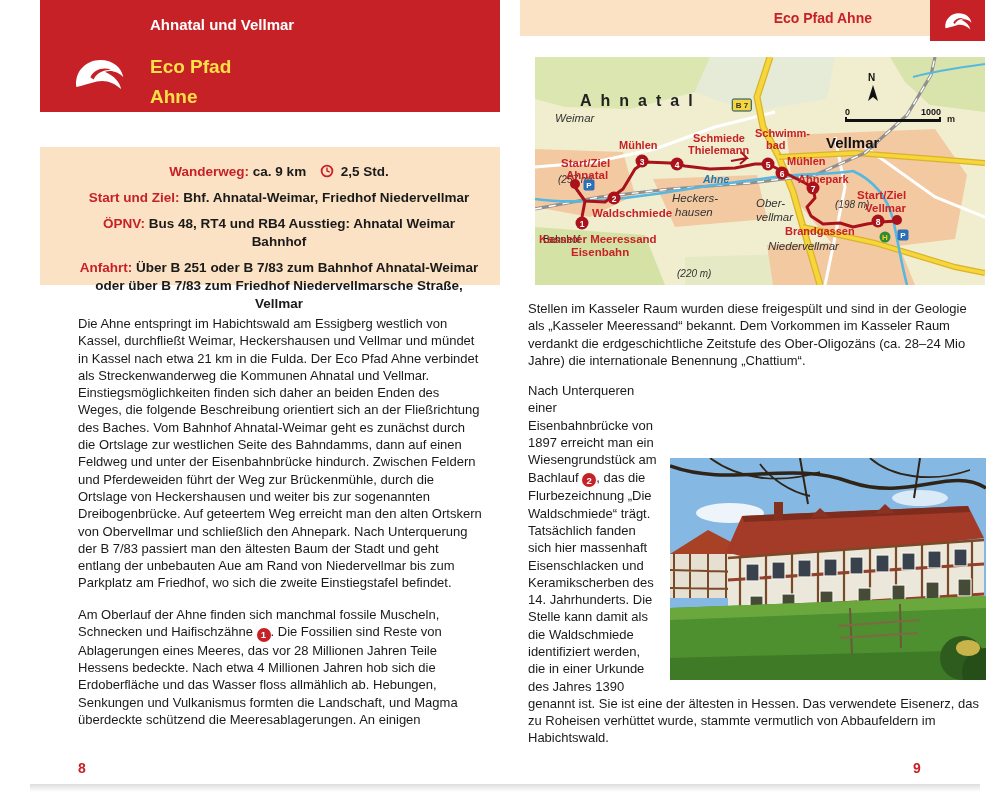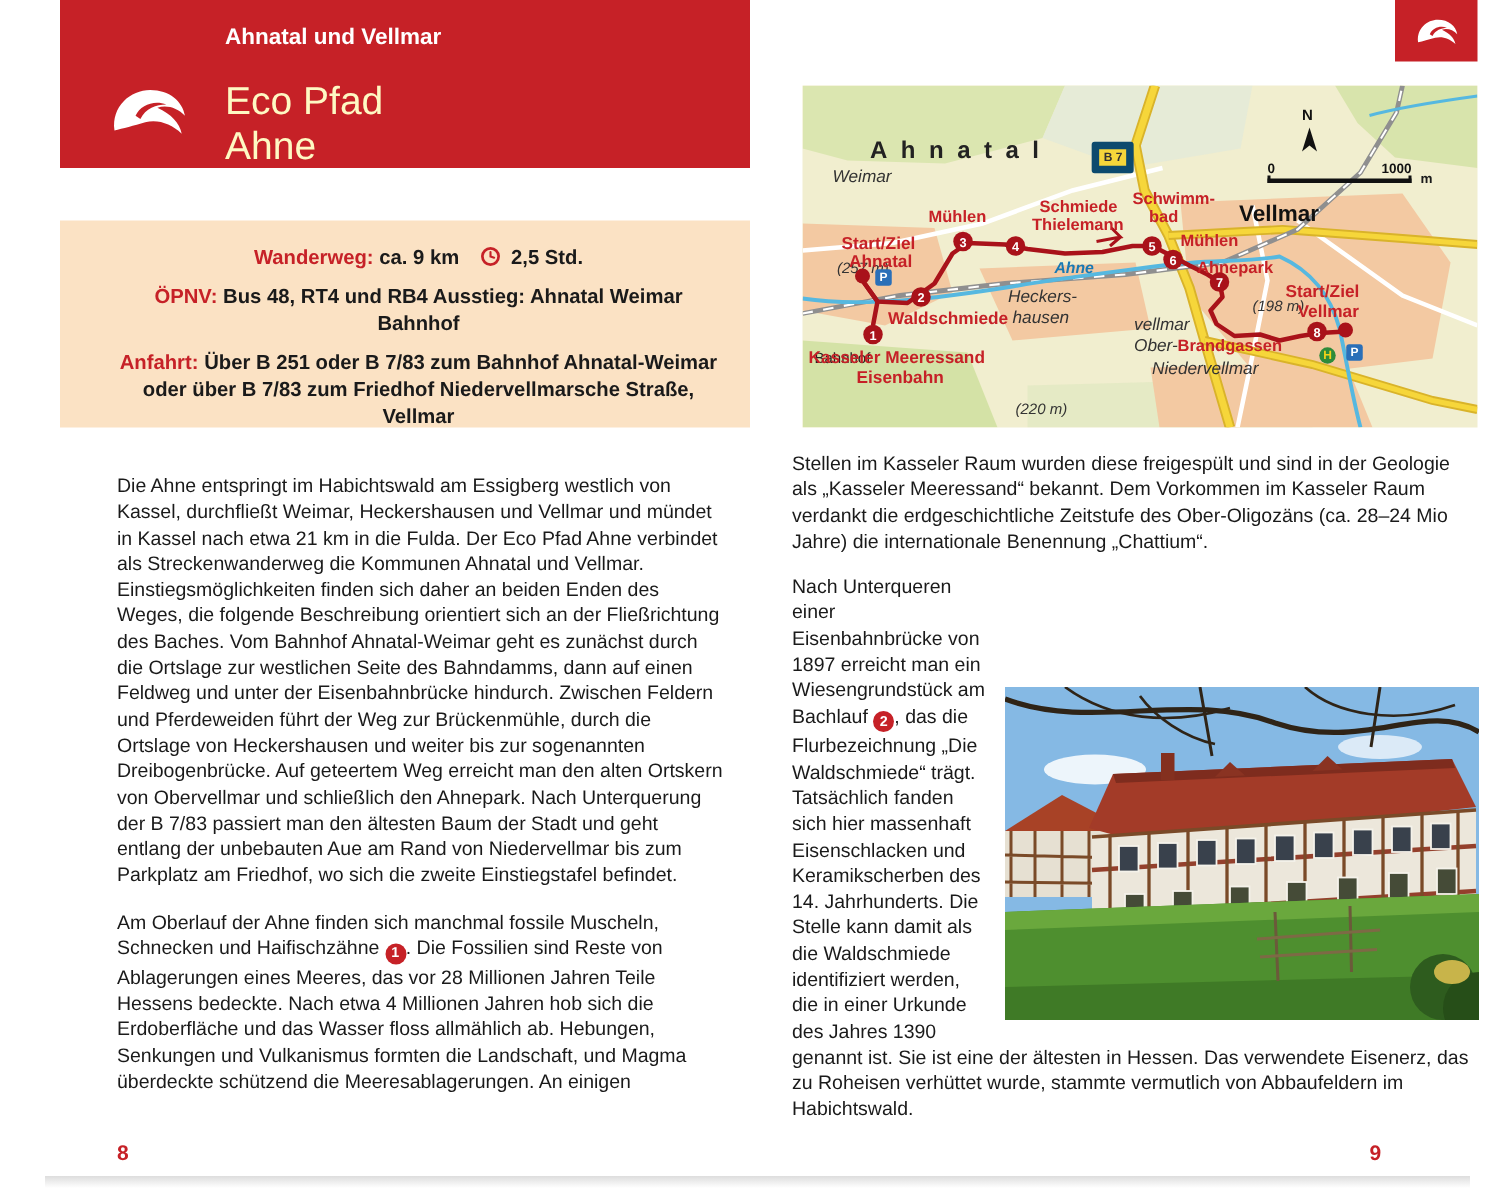--- a/index.html
+++ b/index.html
@@ -7,21 +7,21 @@
   .page{position:absolute;top:0;background:#fff;height:786px;}
   #page-left{left:40px;width:460px;}
   #page-right{left:520px;width:465px;}
   .page-shadow{position:absolute;left:30px;top:784px;width:950px;height:8px;
     background:linear-gradient(#ddd,#fff);}
 
   
   .red-header{position:absolute;left:0;top:0;width:460px;height:112px;background:#c62127;}
   .kicker{position:absolute;left:110px;top:16px;color:#fff;font-weight:700;font-size:15px;}
   .logo{position:absolute;left:32px;top:52px;width:54px;height:44px;}
-  .title{position:absolute;left:110px;top:52px;color:#fef9c3;font-weight:400;font-size:26px;line-height:30px;}
+  .title{position:absolute;left:110px;top:52px;color:#fde047;font-weight:700;font-size:19px;line-height:30px;}
   .infobox{position:absolute;left:0;top:147px;width:460px;height:138px;background:#fbe2c4;
     box-sizing:border-box;padding:16px 20px 0 38px;font-size:13.5px;font-weight:700;line-height:18px;}
   .inforow{margin-bottom:8px;text-align:center;}
   .inforow .lbl{color:#c62127;}
   .clock{display:inline-block;vertical-align:-2px;margin:0 3px 0 10px;}
   .bodytext{position:absolute;left:38px;top:315px;width:404px;font-size:13px;line-height:17.3px;}
   .bodytext p{margin:0 0 14px 0;}
   .badge{display:inline-flex;align-items:center;justify-content:center;width:14px;height:14px;
     border-radius:50%;background:#c62127;color:#fff;font-size:9.5px;font-weight:700;vertical-align:-2px;}
   .pagenum{position:absolute;top:760px;color:#c62127;font-weight:700;font-size:14px;}
@@ -47,21 +47,21 @@
   .ml.town{font-weight:700;font-size:15px;color:#111;}
   .ml.river{color:#1879b4;font-style:italic;font-weight:700;font-size:10.5px;}
   .ml.plain{color:#222;font-size:10px;margin-top:36px;}
   .marker{position:absolute;width:13px;height:13px;border-radius:50%;background:#a9121a;color:#fff;
     font-size:8.5px;font-weight:700;display:flex;align-items:center;justify-content:center;transform:translate(-50%,-50%);}
   .dot{position:absolute;width:10px;height:10px;border-radius:50%;background:#a9121a;transform:translate(-50%,-50%);}
   .picon{position:absolute;width:11px;height:11px;background:#2a6fb8;color:#fff;font-size:8px;font-weight:700;
     display:flex;align-items:center;justify-content:center;border-radius:2px;transform:translate(-50%,-50%);}
   .hicon{position:absolute;width:11px;height:11px;background:#2e8b3a;color:#f3d21a;font-size:8px;font-weight:700;
     display:flex;align-items:center;justify-content:center;border-radius:50%;transform:translate(-50%,-50%);}
-  .b7badge{position:absolute;background:#f6d63a;border:5px solid #0c4a6e;color:#333;font-size:8px;
+  .b7badge{position:absolute;background:#f6d63a;border:1px solid #0c4a6e;color:#333;font-size:8px;
     font-weight:700;padding:1px 3px;border-radius:2px;transform:translate(-50%,-50%);}
   .north{position:absolute;color:#111;font-weight:700;font-size:10px;text-align:center;}
   .scalebar{position:absolute;}
   .scalebar .nums{font-size:9px;font-weight:700;color:#111;display:flex;justify-content:space-between;width:96px;}
   .scalebar .bar{width:96px;height:5px;border-left:2px solid #111;border-right:2px solid #111;
     border-bottom:3px solid #111;box-sizing:border-box;}
   .scalebar .munit{position:absolute;right:-14px;bottom:-2px;font-size:9px;font-weight:700;}
 
   .rp-body{position:absolute;left:8px;top:300px;width:458px;font-size:13px;line-height:17.3px;}
   .rp-body p{margin:0 0 13px 0;}
@@ -89,38 +89,45 @@
     <div class="inforow">
       <span class="lbl">Wanderweg:</span>
       <span>ca. 9 km</span>
       <svg class="clock" width="14" height="14" viewBox="0 0 14 14">
         <circle cx="7" cy="7" r="5.4" fill="none" stroke="#c62127" stroke-width="1.8"></circle>
         <path d="M7 4 L7 7 L9.4 7.8" fill="none" stroke="#c62127" stroke-width="1.4" stroke-linecap="round"></path>
       </svg>
       <span>2,5 Std.</span>
     </div>
     <div class="inforow">
+      <span class="lbl">Start und Ziel:</span>
+      <span>Bhf. Ahnatal-Weimar, Friedhof Niedervellmar</span>
+    </div>
+    <div class="inforow">
       <span class="lbl">ÖPNV:</span>
       <span>Bus 48, RT4 und RB4 Ausstieg: Ahnatal Weimar Bahnhof</span>
     </div>
     <div class="inforow">
       <span class="lbl">Anfahrt:</span>
       <span>Über B 251 oder B 7/83 zum Bahnhof Ahnatal-Weimar oder über B 7/83 zum Friedhof Niedervellmarsche Straße, Vellmar</span>
     </div>
   </div>
 
   <div class="bodytext">
     <p>Die Ahne entspringt im Habichtswald am Essigberg westlich von Kassel, durchfließt Weimar, Heckershausen und Vellmar und mündet in Kassel nach etwa 21 km in die Fulda. Der Eco Pfad Ahne verbindet als Streckenwanderweg die Kommunen Ahnatal und Vellmar. Einstiegsmöglichkeiten finden sich daher an beiden Enden des Weges, die folgende Beschreibung orientiert sich an der Fließrichtung des Baches. Vom Bahnhof Ahnatal-Weimar geht es zunächst durch die Ortslage zur westlichen Seite des Bahndamms, dann auf einen Feldweg und unter der Eisenbahnbrücke hindurch. Zwischen Feldern und Pferdeweiden führt der Weg zur Brückenmühle, durch die Ortslage von Heckershausen und weiter bis zur sogenannten Dreibogenbrücke. Auf geteertem Weg erreicht man den alten Ortskern von Obervellmar und schließlich den Ahnepark. Nach Unterquerung der B 7/83 passiert man den ältesten Baum der Stadt und geht entlang der unbebauten Aue am Rand von Niedervellmar bis zum Parkplatz am Friedhof, wo sich die zweite Einstiegstafel befindet.</p>
     <p><span>Am Oberlauf der Ahne finden sich manchmal fossile Muscheln, Schnecken und Haifischzähne </span><span class="badge">1</span><span>. Die Fossilien sind Reste von Ablagerungen eines Meeres, das vor 28 Millionen Jahren Teile Hessens bedeckte. Nach etwa 4 Millionen Jahren hob sich die Erdoberfläche und das Wasser floss allmählich ab. Hebungen, Senkungen und Vulkanismus formten die Landschaft, und Magma überdeckte schützend die Meeresablagerungen. An einigen</span></p>
   </div>
 
   <div class="pagenum">8</div>
 </div>
 
 <div class="page" id="page-right">
+  <div class="rp-headbar">
+    <div class="rp-headtitle">Eco Pfad Ahne</div>
+  </div>
   <div class="rp-logosq">
     <svg viewBox="0 0 100 72">
       <path d="M8 60 C4 30 28 10 52 10 C76 10 92 24 95 42 C86 32 72 28 61 32 C78 40 88 50 91 64 C78 52 62 46 46 50 C32 54 18 58 8 60 Z" fill="#ffffff"></path>
       <path d="M34 42 C40 28 58 22 72 28 C60 28 46 33 40 46 Z" fill="#c62127"></path>
     </svg>
   </div>
 
   <div class="map">
     <svg class="base" width="450" height="228" viewBox="0 0 450 228">
 
@@ -164,21 +171,21 @@
     <span class="ml place sm" style="left:23px;top:70px;">(257 m)</span>
     <span class="ml poi" style="left:84px;top:83px;">Mühlen</span>
     <span class="ml poi" style="left:158px;top:76px;">Schmiede</span>
     <span class="ml poi" style="left:153px;top:88px;">Thielemann</span>
     <span class="ml poi" style="left:220px;top:71px;">Schwimm-</span>
     <span class="ml poi" style="left:231px;top:83px;">bad</span>
     <span class="ml town" style="left:291px;top:78px;">Vellmar</span>
     <span class="ml place sm" style="left:300px;top:95px;">(198 m)</span>
     <span class="ml poi" style="left:252px;top:99px;">Mühlen</span>
     <span class="ml poi" style="left:263px;top:117px;">Ahnepark</span>
-    <span class="ml place" style="left:221px;top:141px;margin-top:28px;">Ober-</span>
+    <span class="ml place" style="left:221px;top:141px;">Ober-</span>
     <span class="ml place" style="left:221px;top:155px;">vellmar</span>
     <span class="ml startziel" style="left:322px;top:133px;">Start/Ziel</span>
     <span class="ml startziel" style="left:330px;top:146px;">Vellmar</span>
     <span class="ml poi" style="left:250px;top:169px;">Brandgassen</span>
     <span class="ml place" style="left:233px;top:184px;">Niedervellmar</span>
     <span class="ml startziel" style="left:26px;top:101px;">Start/Ziel</span>
     <span class="ml startziel" style="left:31px;top:113px;">Ahnatal</span>
     <span class="ml plain" style="left:8px;top:142px;">Bahnhof</span>
     <span class="ml poi" style="left:57px;top:151px;font-size:11.5px;">Waldschmiede</span>
     <span class="ml startziel" style="left:4px;top:177px;">Kasseler Meeressand</span>

